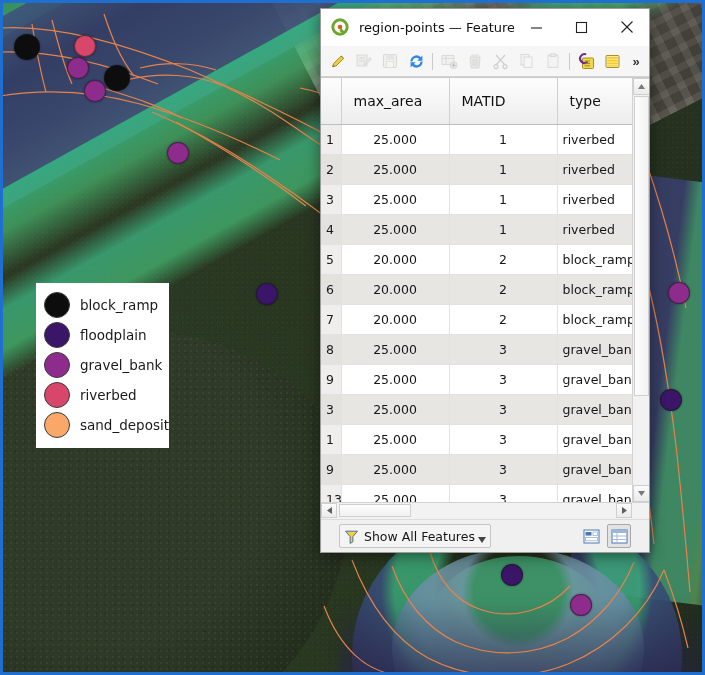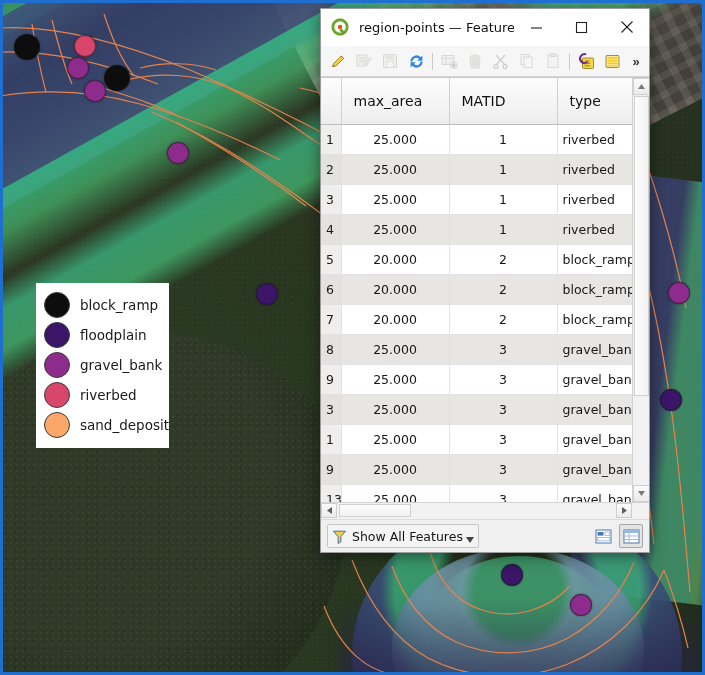--- a/index.html
+++ b/index.html
@@ -469,21 +469,21 @@
     background: #f2f2f2;
   }
 
   
   #status-bar {
     height: 32px;
     background: #f0f0f0;
     border-top: 1px solid #dcdcdc;
     display: flex;
     align-items: center;
-    padding: 0 6px;
+    padding: 0 18px;
     flex: 0 0 auto;
   }
   #filter-btn {
     display: flex;
     align-items: center;
     height: 24px;
     padding: 0 4px 0 4px;
     background: #f4f4f4;
     border: 1px solid #c6c6c6;
     border-radius: 2px;

